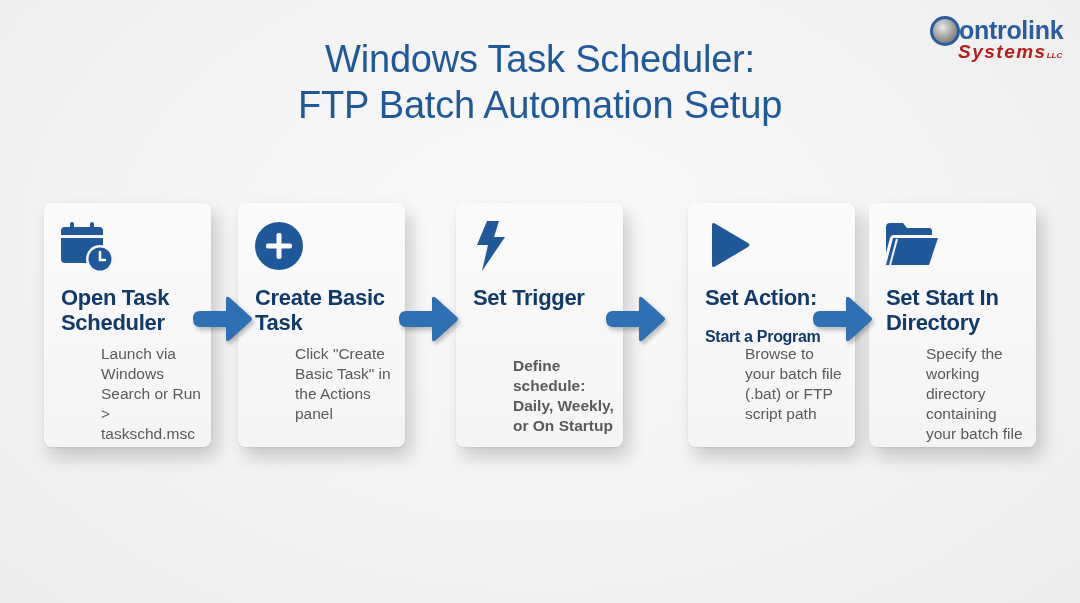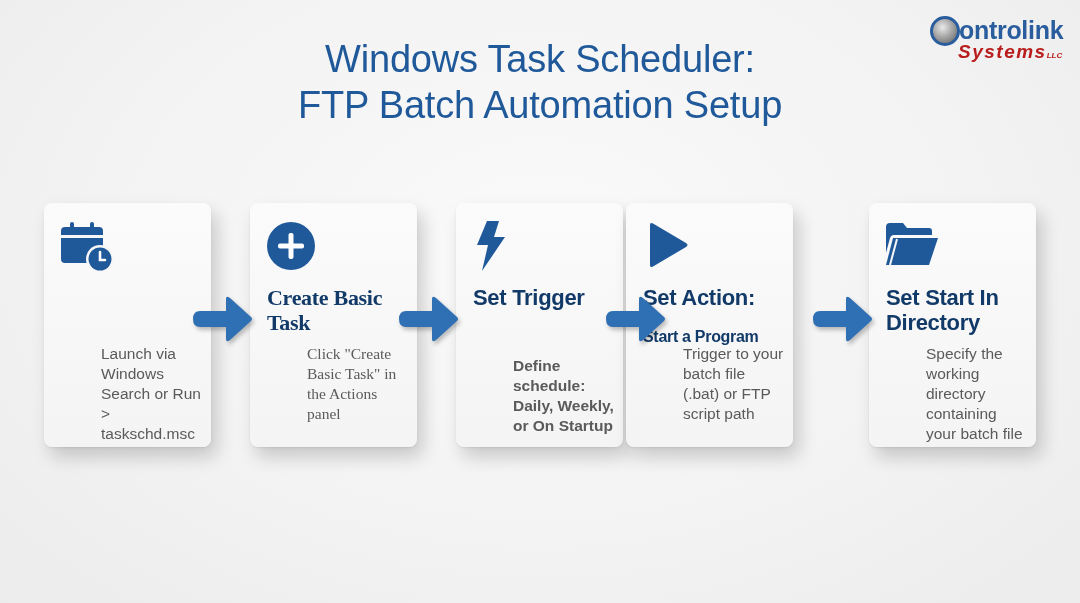--- a/index.html
+++ b/index.html
@@ -66,50 +66,51 @@
 <div class="card" style="left:44px;">
   <svg class="icon" viewBox="0 0 56 52">
     <rect x="1" y="6" width="42" height="36" rx="4" fill="#20599a"></rect>
     <rect x="1" y="14" width="42" height="3" fill="#f7f7f7"></rect>
     <rect x="10" y="1" width="4" height="9" rx="2" fill="#20599a"></rect>
     <rect x="30" y="1" width="4" height="9" rx="2" fill="#20599a"></rect>
     <circle cx="40" cy="38" r="14" fill="#f7f7f7"></circle>
     <circle cx="40" cy="38" r="11.5" fill="#20599a"></circle>
     <path d="M40 31 V39 H45" stroke="#fff" stroke-width="2.6" fill="none" stroke-linecap="round"></path>
   </svg>
+  <div class="heading">Open Task Scheduler</div>
   <div class="desc">Launch via Windows Search or Run &gt; taskschd.msc</div>
 </div>
 
-<div class="card" style="left:250px;font-family:Liberation Serif, serif;">
+<div class="card" style="left:238px;">
   <svg class="icon" viewBox="0 0 56 52">
     <circle cx="25" cy="25" r="24" fill="#20599a"></circle>
     <rect x="22.5" y="12" width="5" height="26" rx="2" fill="#fff"></rect>
     <rect x="12" y="22.5" width="26" height="5" rx="2" fill="#fff"></rect>
   </svg>
   <div class="heading">Create Basic Task</div>
   <div class="desc">Click "Create Basic Task" in the Actions panel</div>
 </div>
 
 <div class="card single" style="left:456px;">
   <svg class="icon" viewBox="0 0 56 52">
     <path d="M15 0 L27 0 L22 16 L33 16 L10 50 L16 24 L5 24 Z" fill="#20599a"></path>
   </svg>
   <div class="heading">Set Trigger</div>
   <div class="desc">Define schedule: Daily, Weekly, or On Startup</div>
 </div>
 
-<div class="card" style="left:626px;text-decoration:underline;">
+<div class="card" style="left:688px;text-decoration:underline;">
   <svg class="icon" viewBox="0 0 56 52">
     <path d="M8 4 Q8 1 11 2.5 L44 22 Q47 24 44 26 L11 45.5 Q8 47 8 44 Z" fill="#20599a"></path>
   </svg>
   <div class="heading">
     <span>Set Action:</span>
     <span class="subheading">Start a Program</span>
   </div>
-  <div class="desc">Trigger to your batch file (.bat) or FTP script path</div>
+  <div class="desc">Browse to your batch file (.bat) or FTP script path</div>
 </div>
 
 <div class="card" style="left:869px;">
   <svg class="icon" viewBox="0 0 56 52">
     <path d="M1 6 Q1 2 5 2 L18 2 L22 7 L44 7 Q47 7 47 10 L47 14 L9 14 Q6 14 5 17 L1 32 Z" fill="#20599a"></path>
     <path d="M8 17 L53 17 L44 44 L1 44 Z" fill="#20599a"></path>
     <path d="M5 44 L12 18" stroke="#f7f7f7" stroke-width="2" fill="none"></path>
   </svg>
   <div class="heading">Set Start In Directory</div>
   <div class="desc">Specify the working directory containing your batch file</div>

